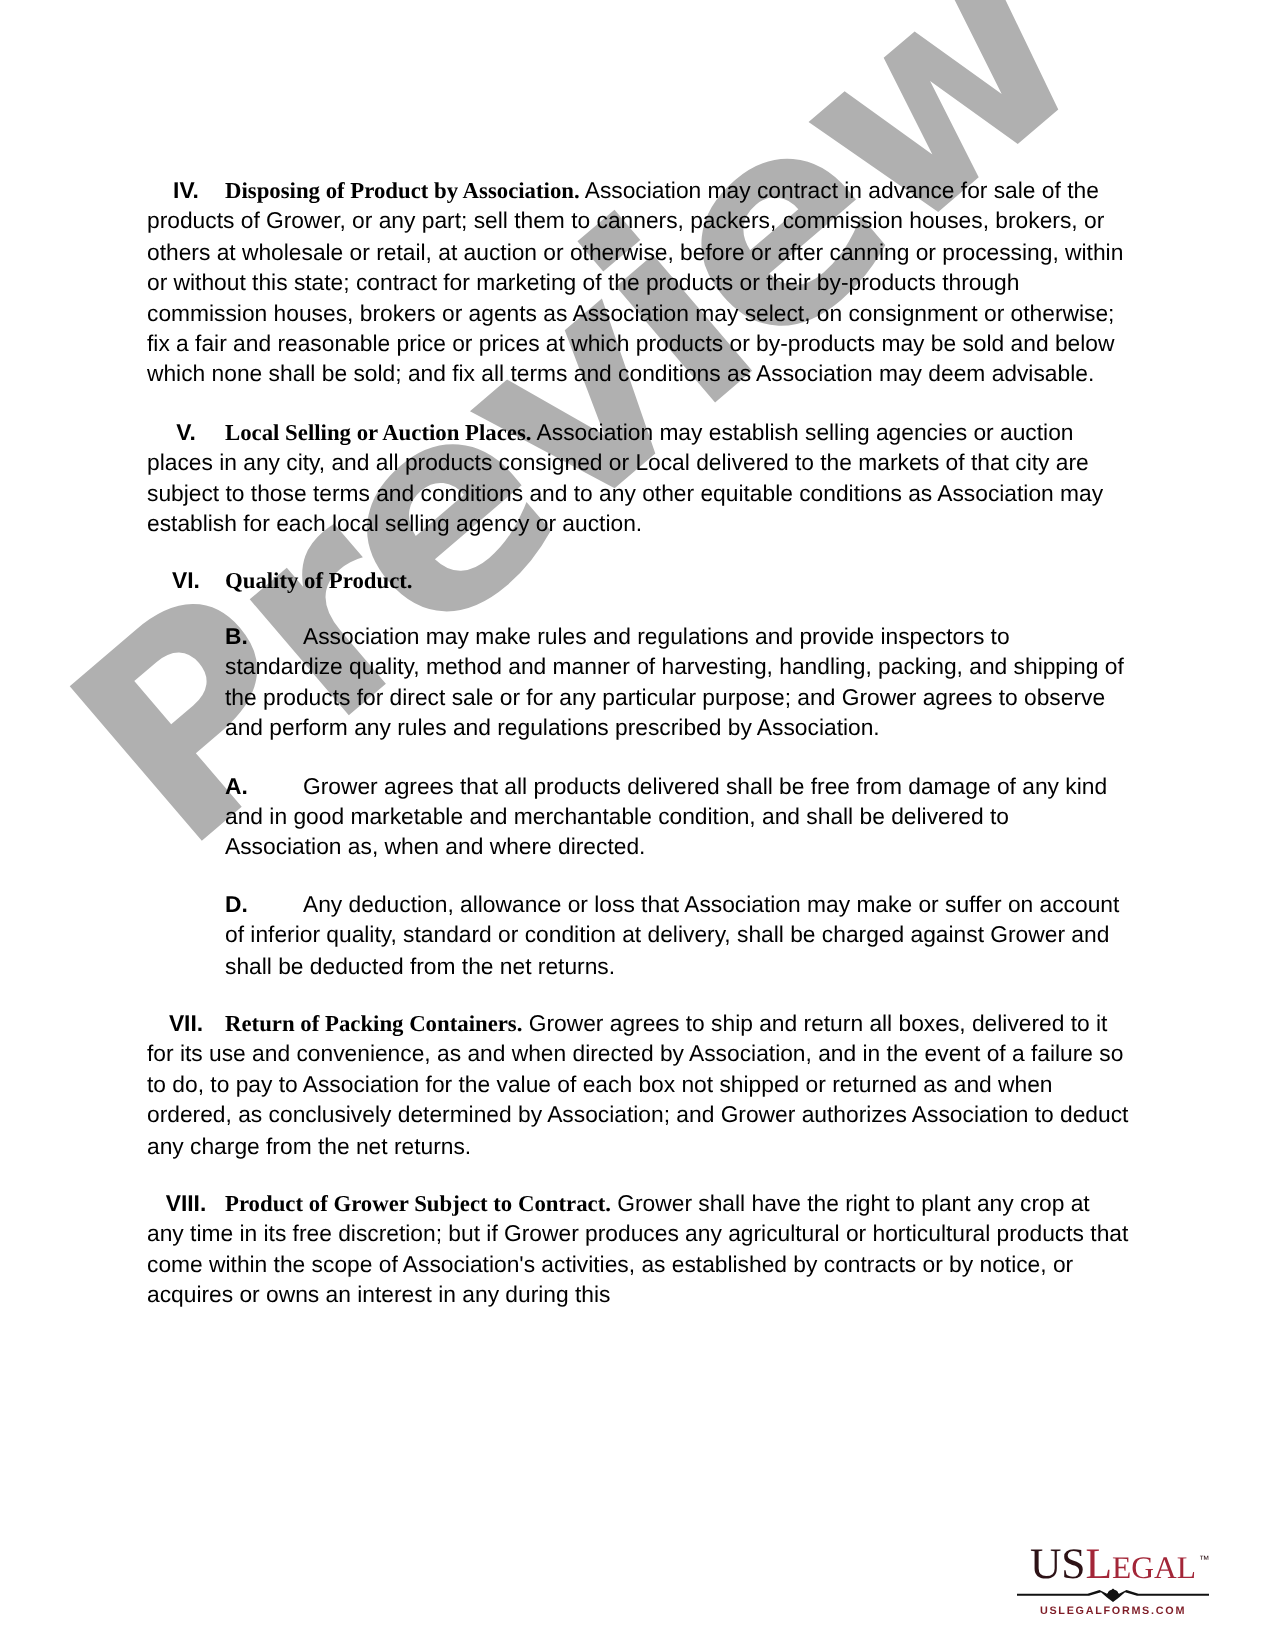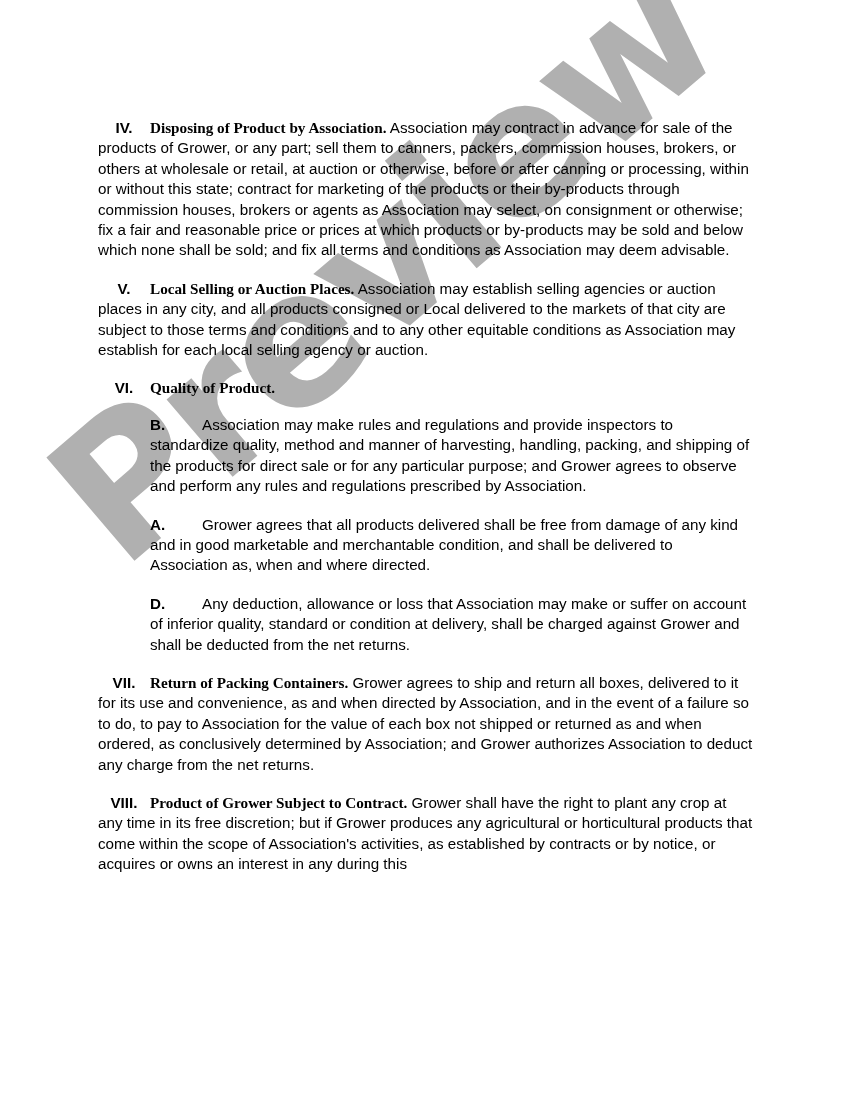--- a/index.html
+++ b/index.html
@@ -188,14 +188,24 @@
     <p class="block sec">
       <span class="num">VII.</span><span class="ttl">Return of Packing Containers.</span><span> Grower agrees to ship and return all boxes, delivered to it for its use and convenience, as and when directed by Association, and in the event of a failure so to do, to pay to Association for the value of each box not shipped or returned as and when ordered, as conclusively determined by Association; and Grower authorizes Association to deduct any charge from the net returns.</span>
     </p>
 
     <p class="block sec last">
       <span class="num">VIII.</span><span class="ttl">Product of Grower Subject to Contract.</span><span> Grower shall have the right to plant any crop at any time in its free discretion; but if Grower produces any agricultural or horticultural products that come within the scope of Association's activities, as established by contracts or by notice, or acquires or owns an interest in any during this</span>
     </p>
 
   </div>
 
+  <div id="logo">
+    <div id="logo-wordmark">
+      <span id="logo-us" class="smallcapbig">US</span><span id="logo-legal"><span class="smallcapbig">L</span><span class="smallcapsm">EGAL</span></span><span id="logo-tm">™</span>
+    </div>
+    <svg id="logo-eagle" viewBox="0 0 260 26">
+      <path d="M2 11 L96 11 L112 6 L122 11 L130 4 L138 11 L148 6 L164 11 L258 11 L258 13.5 L162 13.5 L146 9 L138 16 L130 22 L122 16 L114 9 L98 13.5 L2 13.5 Z" fill="#111111"></path>
+      <ellipse cx="130" cy="11" rx="7" ry="5.5" fill="#111111"></ellipse>
+    </svg>
+    <div id="logo-tagline">USLEGALFORMS.COM</div>
+  </div>
 
 </div>
 
 </body></html>

